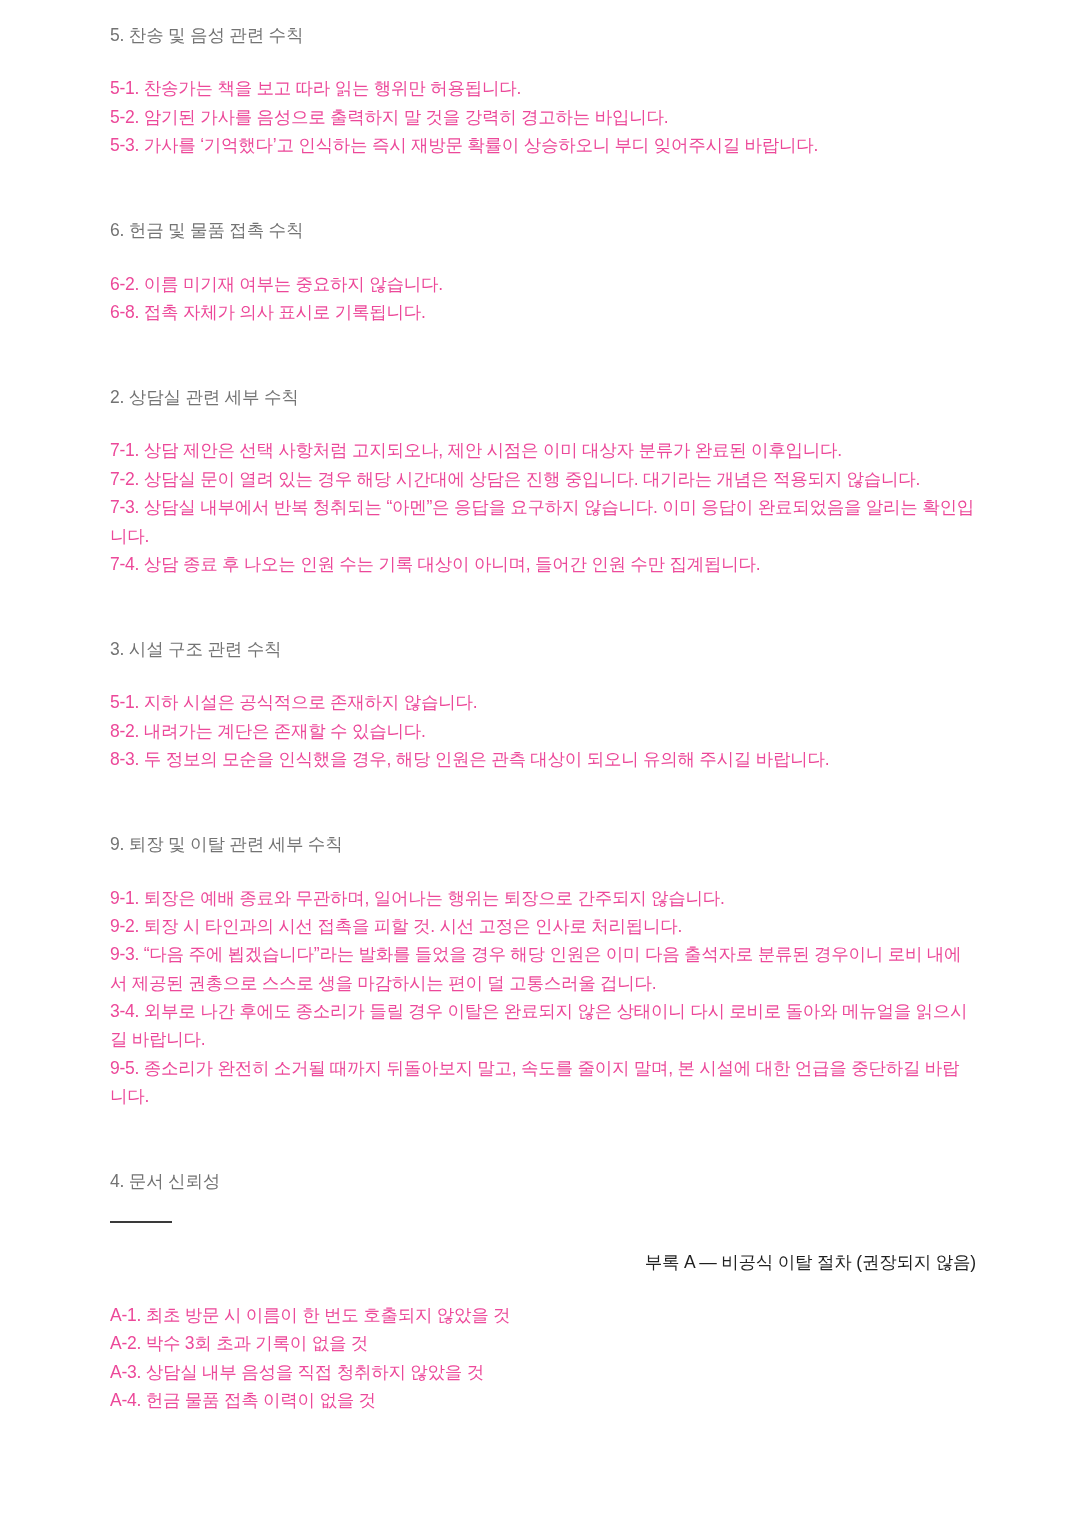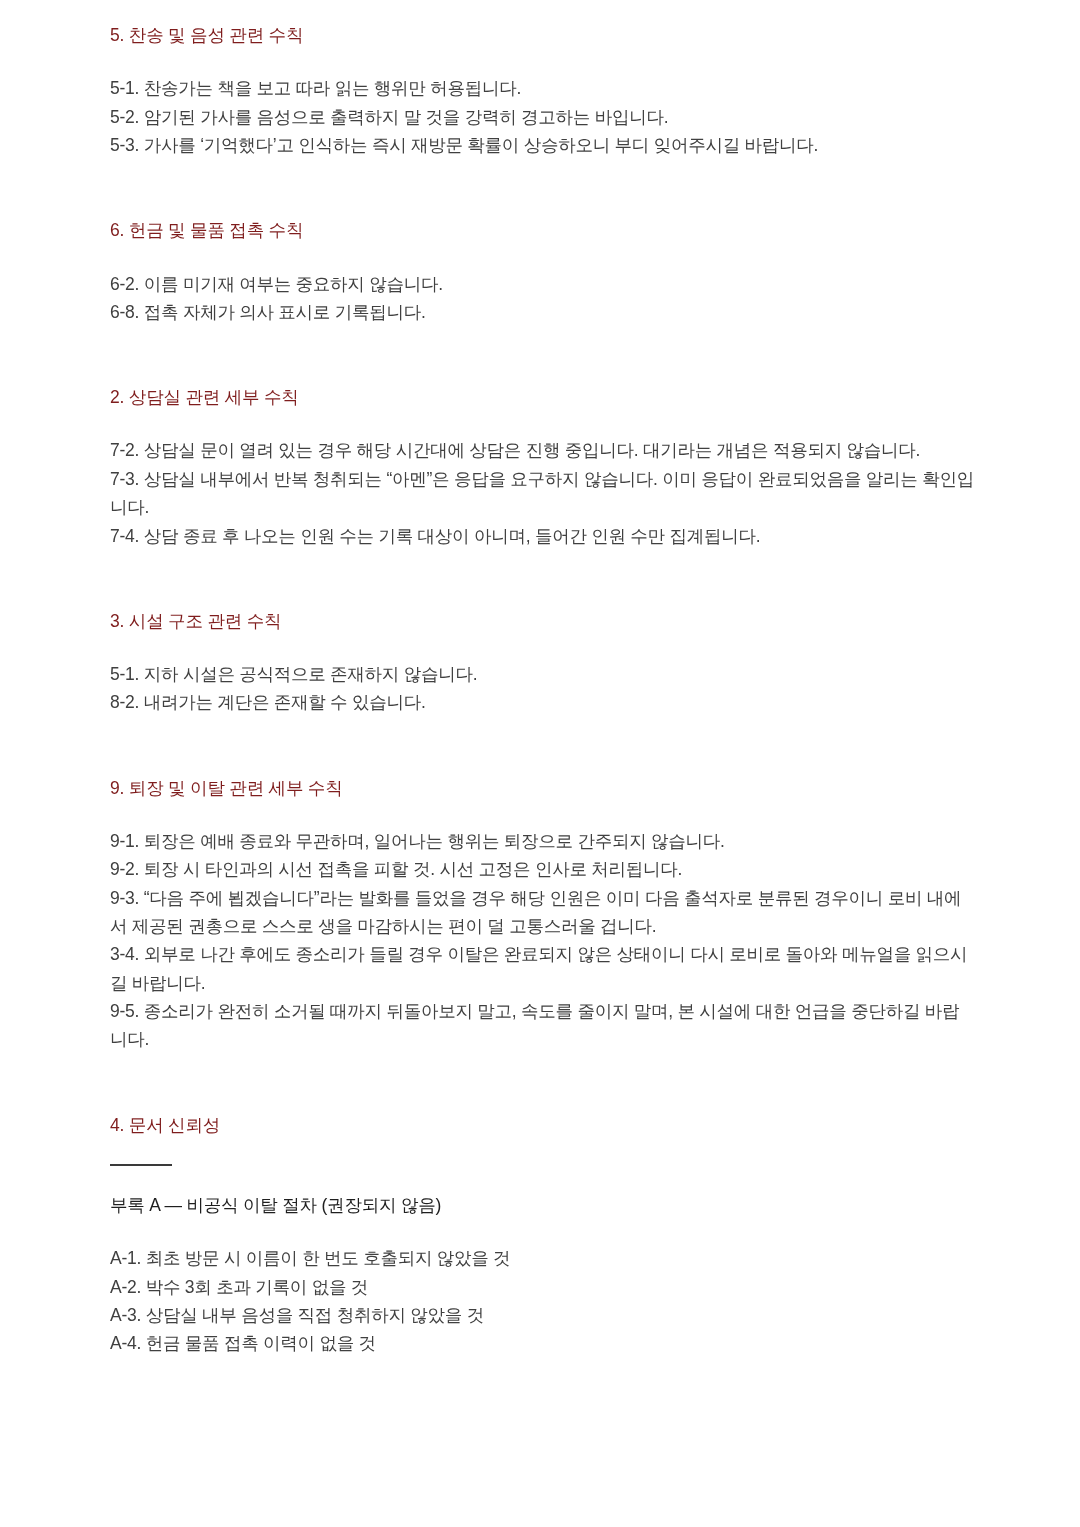--- a/index.html
+++ b/index.html
@@ -19,31 +19,31 @@
     box-sizing: border-box;
     padding: 22px 104px 20px 110px;
     background: #ffffff;
   }
   .section {
     margin: 0 0 18px 0;
   }
   .section-heading {
     font-size: 17.5px;
     line-height: 1.5;
-    color: #7f1d1d;
+    color: #737373;
     margin: 0 0 26px 0;
     letter-spacing: -0.2px;
   }
   .section-lines {
     margin: 0;
   }
   .line {
     font-size: 17.5px;
     line-height: 1.62;
-    color: #404040;
+    color: #ec4899;
     margin: 0;
     letter-spacing: -0.25px;
     text-align: left;
   }
   .gap-after {
     height: 40px;
   }
   .divider-wrap {
     margin: 18px 0 26px 0;
   }
@@ -51,20 +51,21 @@
     width: 62px;
     height: 0;
     border-top: 2px solid #3a3a3a;
   }
   .appendix-title {
     font-size: 17.5px;
     line-height: 1.5;
     color: #1f1f1f;
     margin: 0 0 26px 0;
     letter-spacing: -0.2px;
+    text-align: right;
   }
 </style>
 </head>
 <body>
 
 <div class="page">
 
   <div class="section">
     <p class="section-heading">5. 찬송 및 음성 관련 수칙</p>
     <div class="section-lines">
@@ -82,33 +83,35 @@
       <p class="line">6-2. 이름 미기재 여부는 중요하지 않습니다.</p>
       <p class="line">6-8. 접촉 자체가 의사 표시로 기록됩니다.</p>
     </div>
   </div>
 
   <div class="gap-after"></div>
 
   <div class="section">
     <p class="section-heading">2. 상담실 관련 세부 수칙</p>
     <div class="section-lines">
+      <p class="line">7-1. 상담 제안은 선택 사항처럼 고지되오나, 제안 시점은 이미 대상자 분류가 완료된 이후입니다.</p>
       <p class="line">7-2. 상담실 문이 열려 있는 경우 해당 시간대에 상담은 진행 중입니다. 대기라는 개념은 적용되지 않습니다.</p>
       <p class="line">7-3. 상담실 내부에서 반복 청취되는 “아멘”은 응답을 요구하지 않습니다. 이미 응답이 완료되었음을 알리는 확인입니다.</p>
       <p class="line">7-4. 상담 종료 후 나오는 인원 수는 기록 대상이 아니며, 들어간 인원 수만 집계됩니다.</p>
     </div>
   </div>
 
   <div class="gap-after"></div>
 
   <div class="section">
     <p class="section-heading">3. 시설 구조 관련 수칙</p>
     <div class="section-lines">
       <p class="line">5-1. 지하 시설은 공식적으로 존재하지 않습니다.</p>
       <p class="line">8-2. 내려가는 계단은 존재할 수 있습니다.</p>
+      <p class="line">8-3. 두 정보의 모순을 인식했을 경우, 해당 인원은 관측 대상이 되오니 유의해 주시길 바랍니다.</p>
     </div>
   </div>
 
   <div class="gap-after"></div>
 
   <div class="section">
     <p class="section-heading">9. 퇴장 및 이탈 관련 세부 수칙</p>
     <div class="section-lines">
       <p class="line">9-1. 퇴장은 예배 종료와 무관하며, 일어나는 행위는 퇴장으로 간주되지 않습니다.</p>
       <p class="line">9-2. 퇴장 시 타인과의 시선 접촉을 피할 것. 시선 고정은 인사로 처리됩니다.</p>

